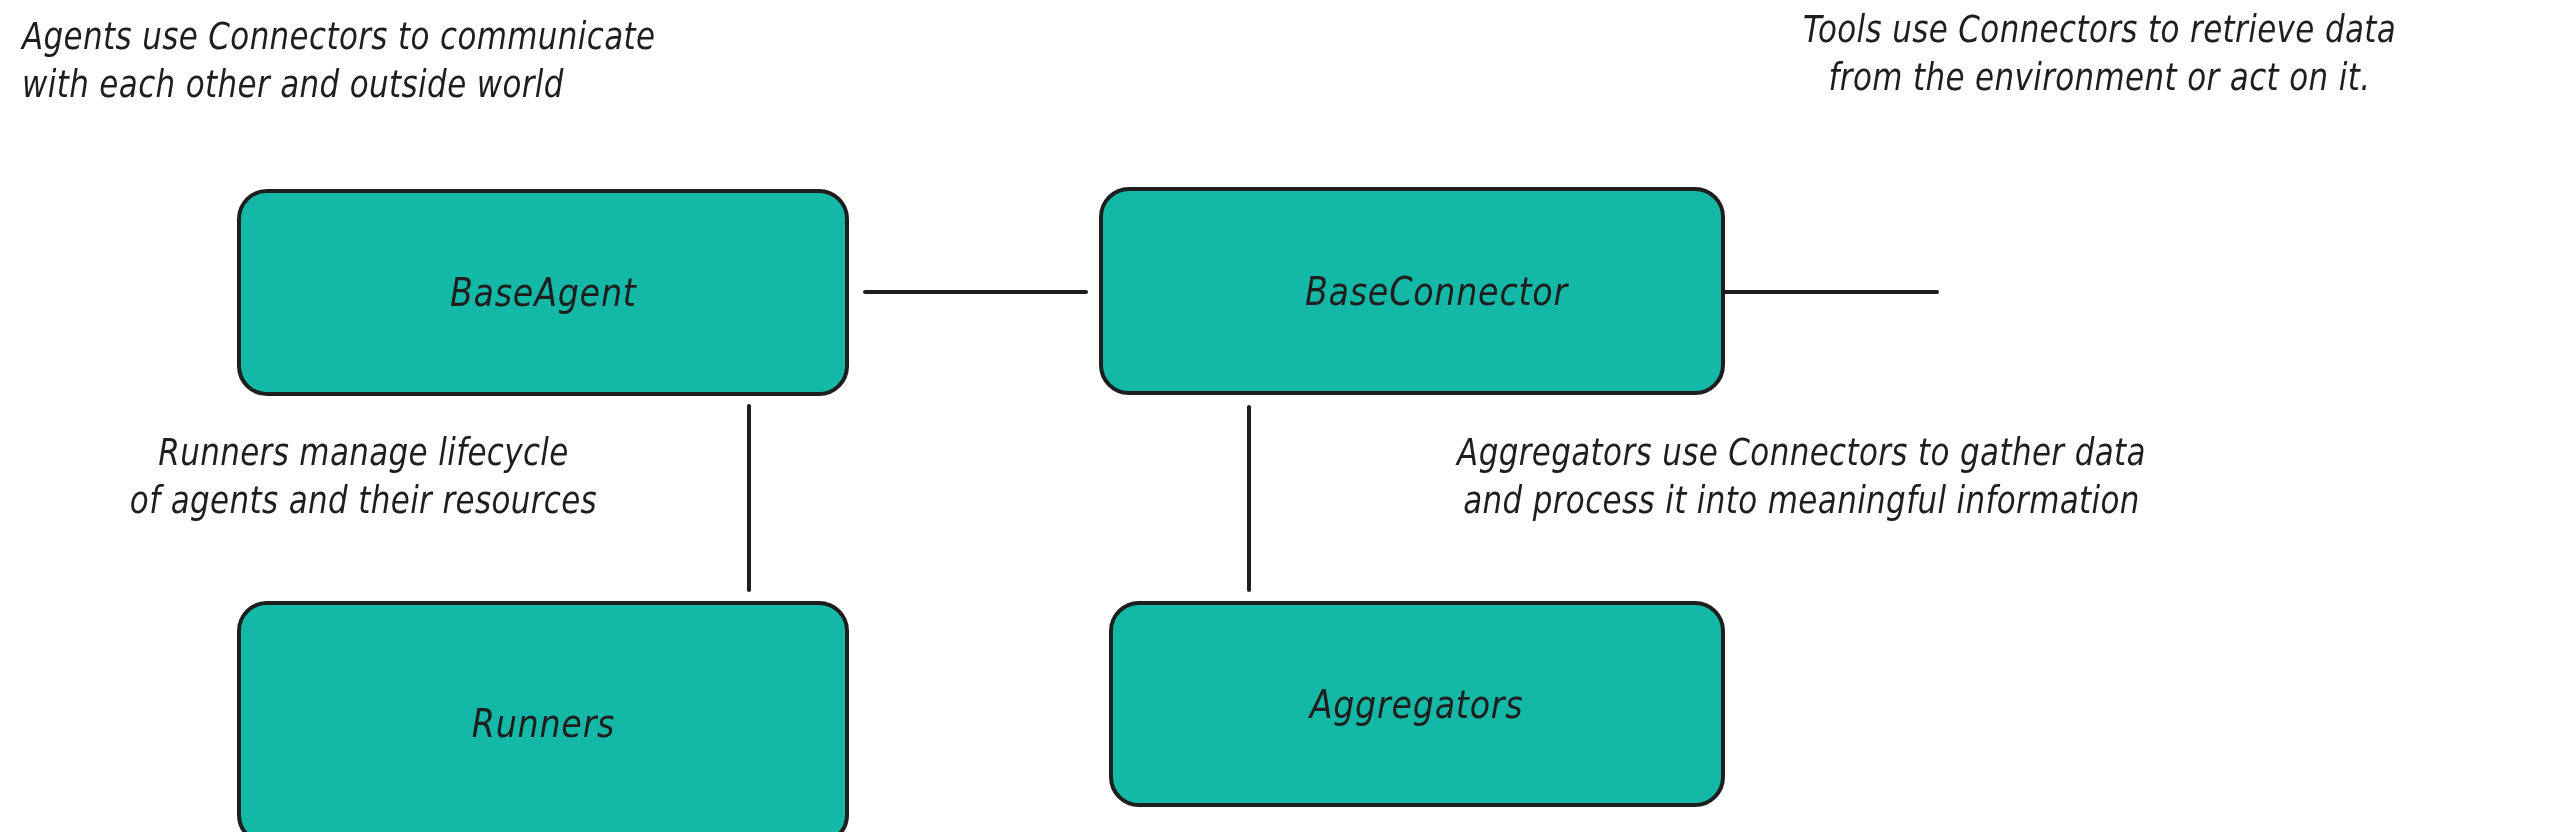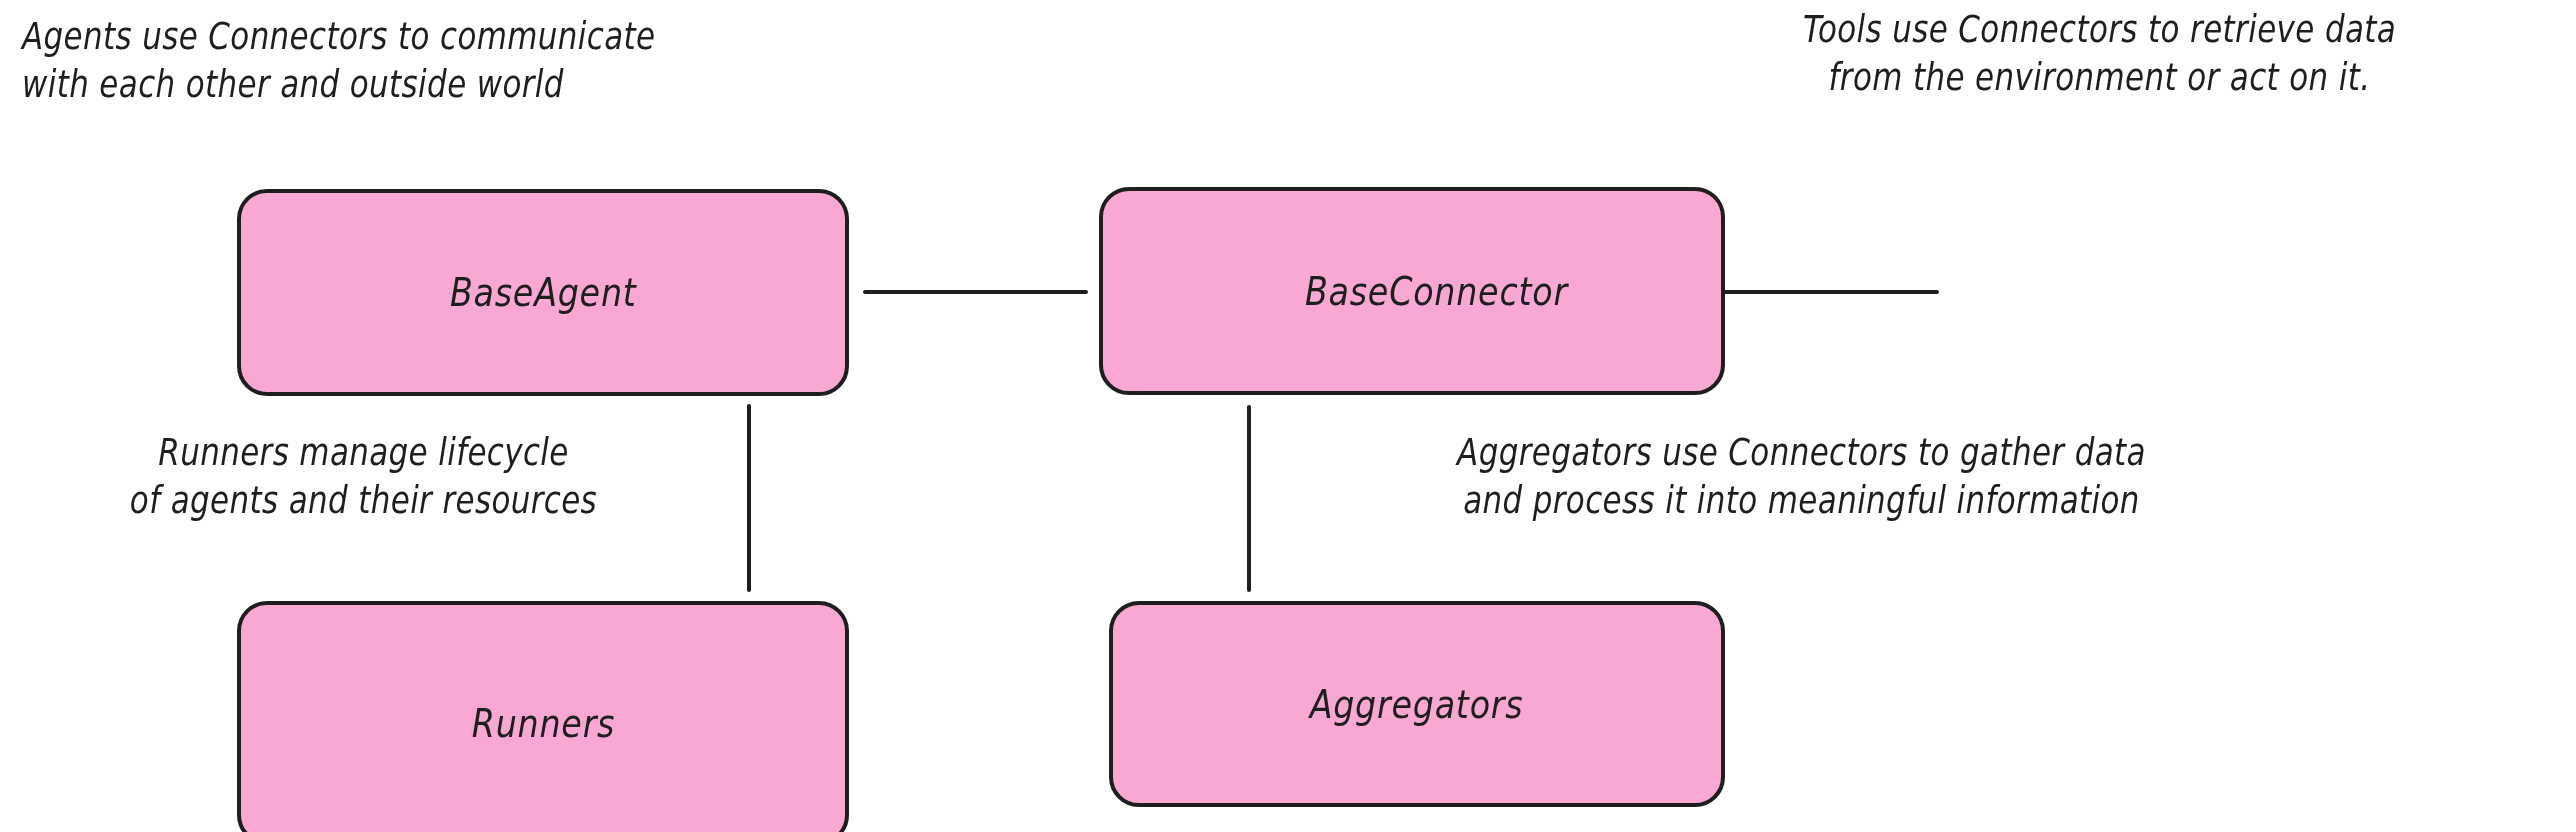--- a/index.html
+++ b/index.html
@@ -39,21 +39,21 @@
   #note-tools       { left: 1626px; top: 6.3px;   width: 947px; }
   #note-runners     { left: 16px;   top: 429px; width: 695px;  }
   #note-aggregators { left: 1261px; top: 429px; width: 1081px; }
 
   
   .node {
     position: absolute;
     box-sizing: border-box;
     border: 4px solid #1e1e1e;
     border-radius: 30px;
-    background: #f9a8d4;
+    background: #14b8a6;
     display: flex;
     align-items: center;
     justify-content: center;
   }
   .node-label {
     color: #1e1e1e;
     font-family: "DejaVu Sans", sans-serif;
     font-size: 39px;
     letter-spacing: 0.8px;
     font-style: italic;

